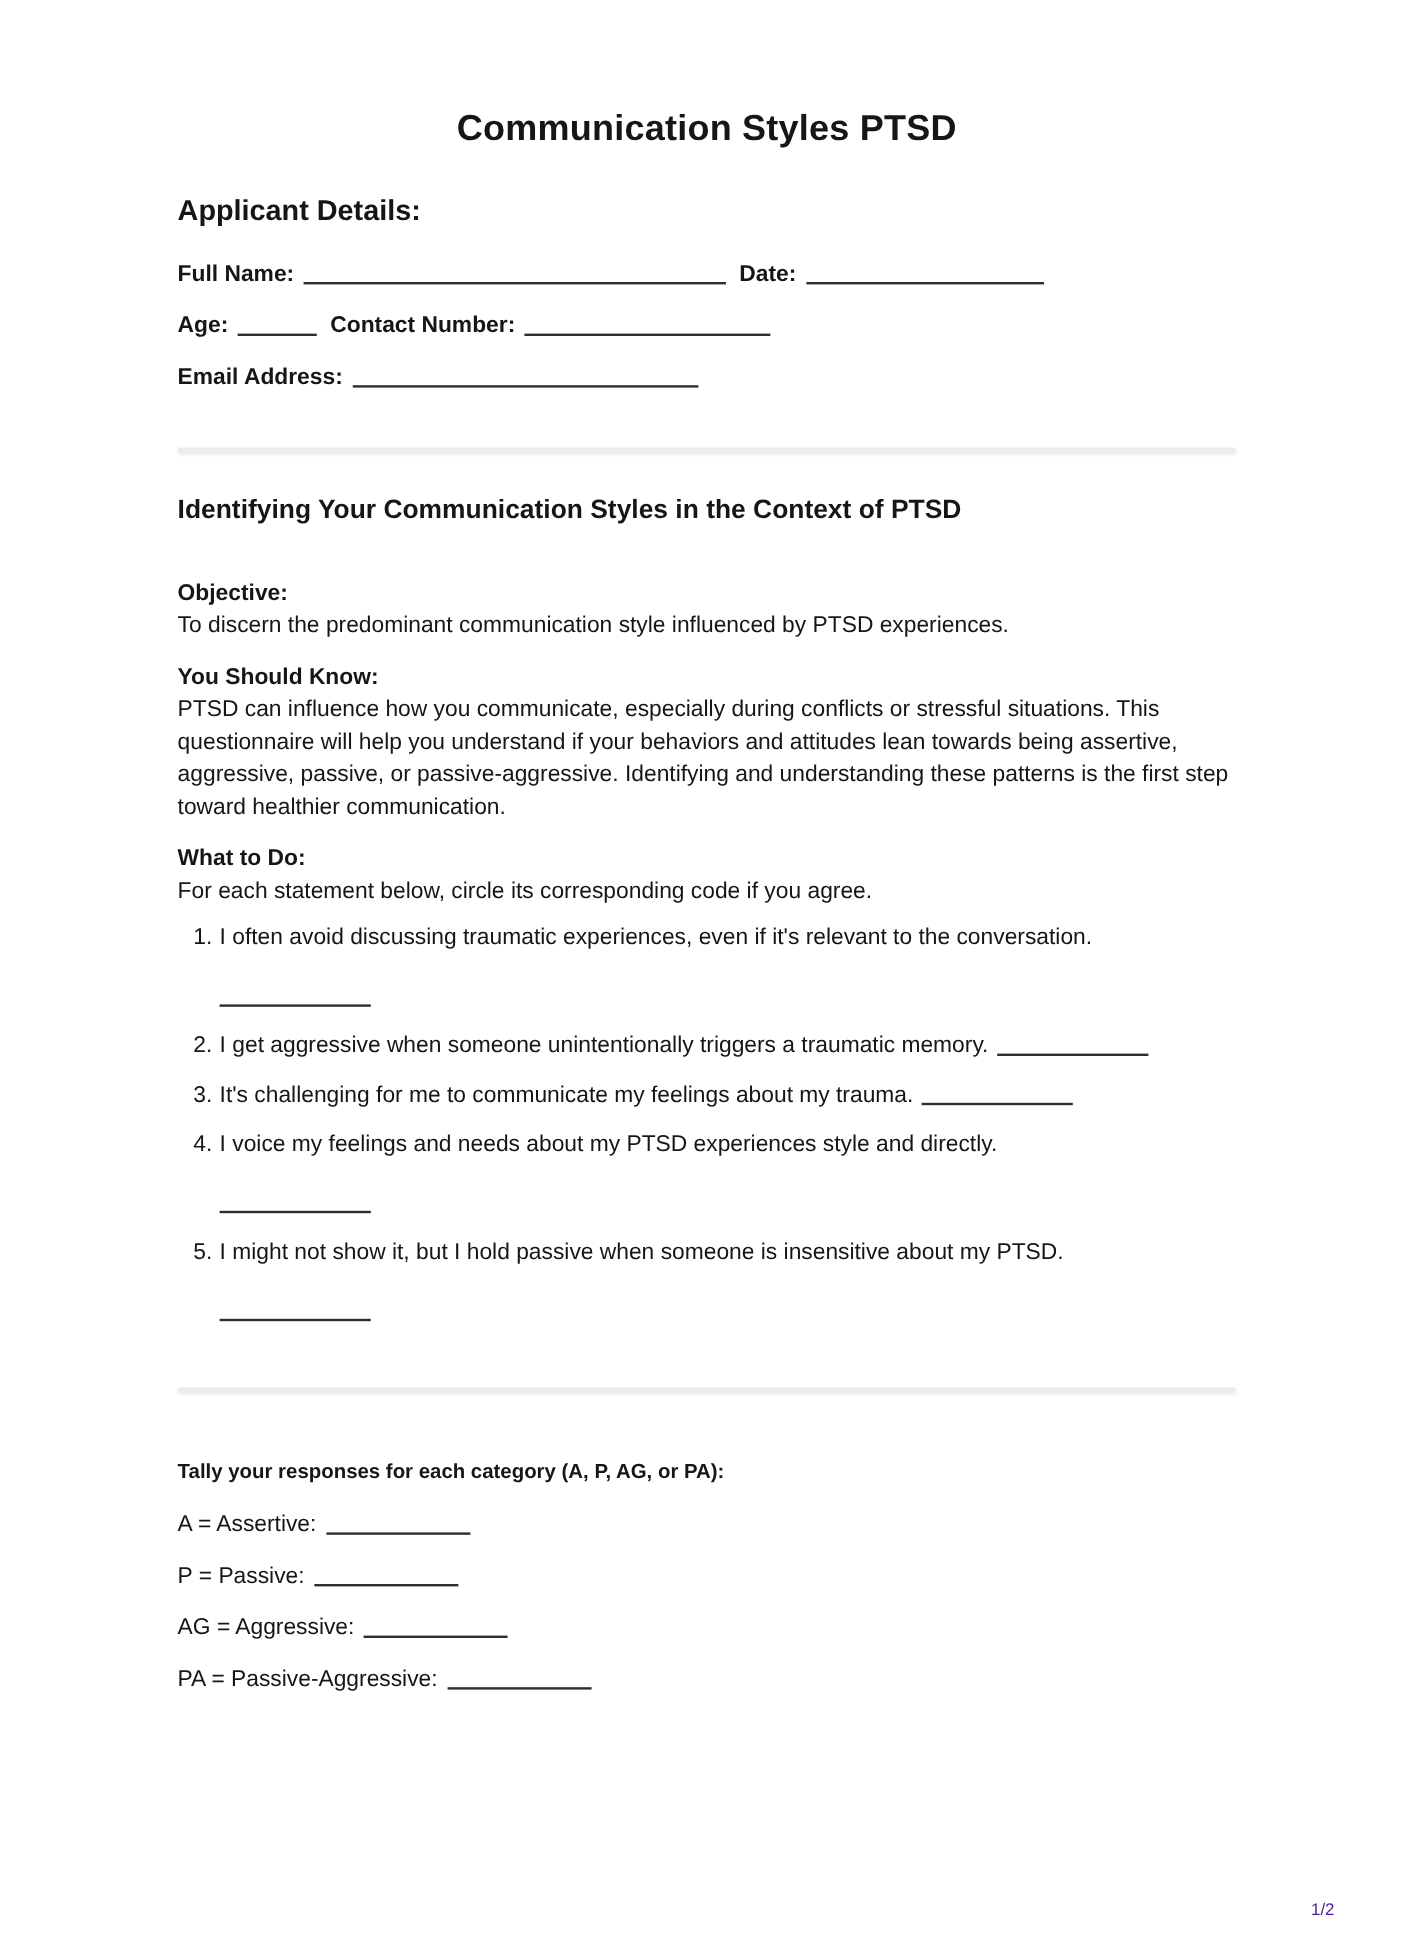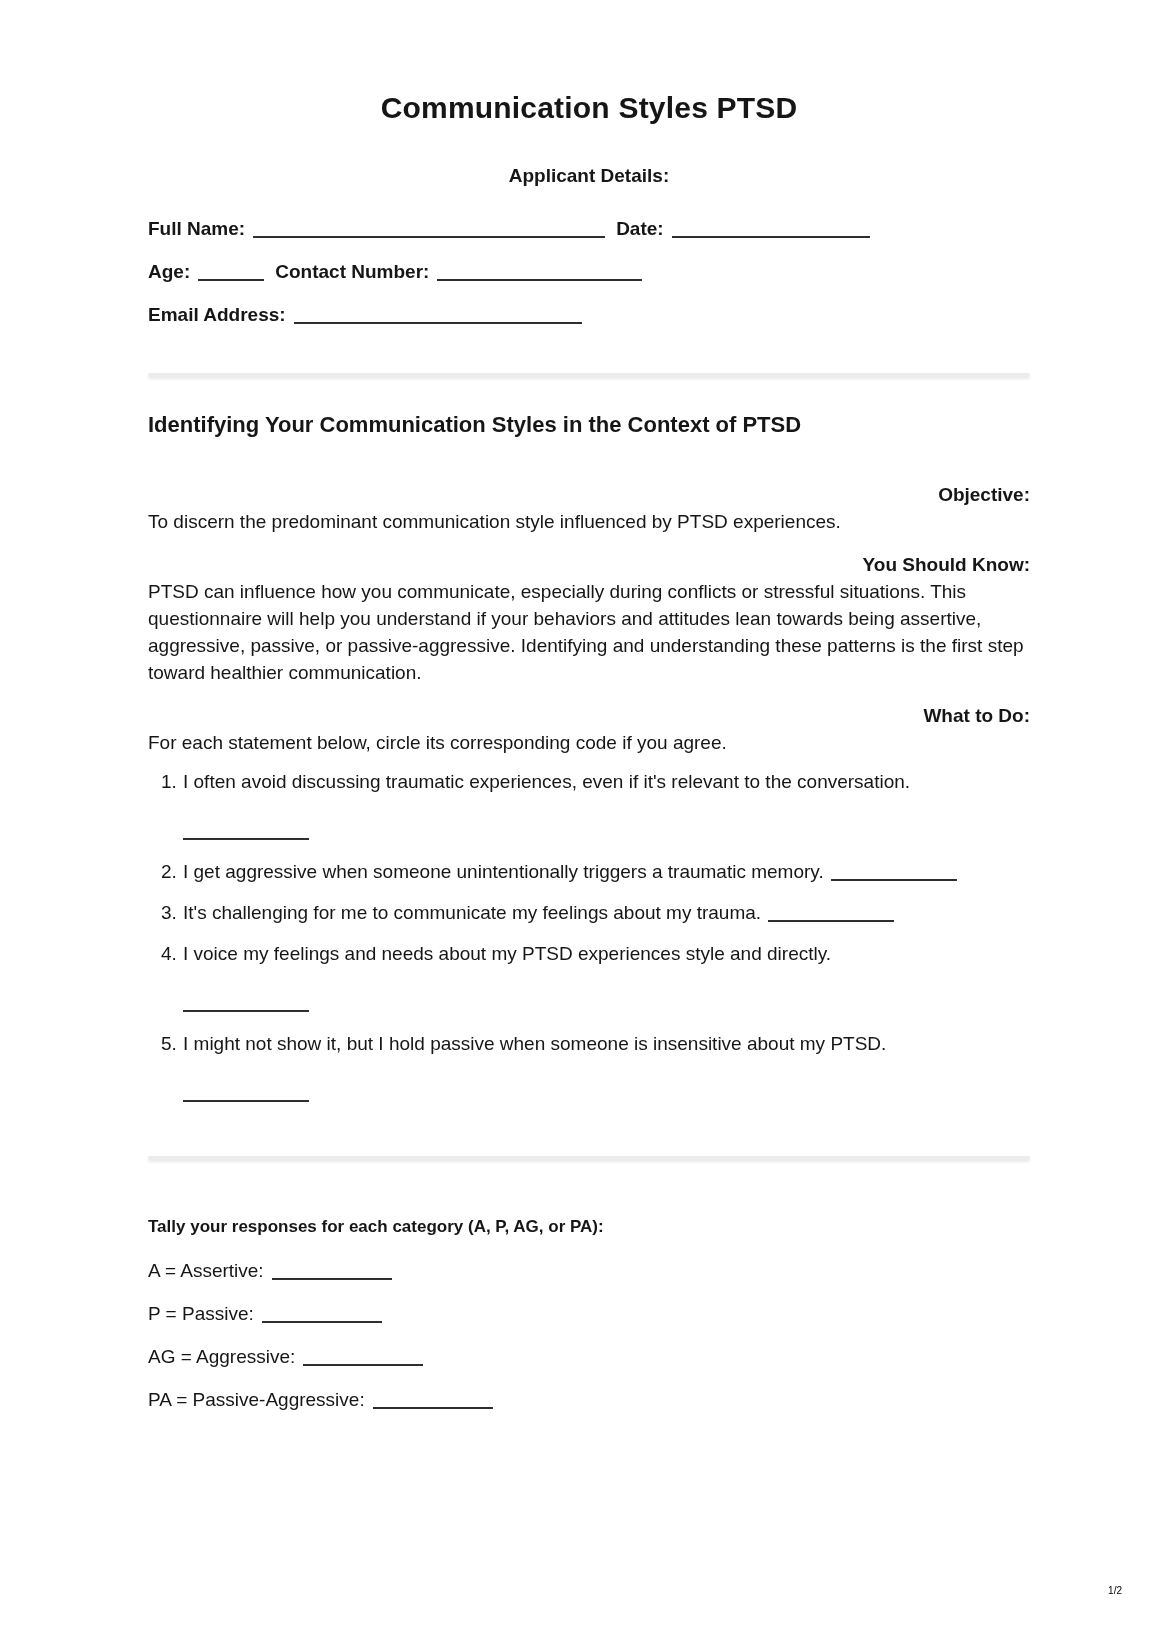--- a/index.html
+++ b/index.html
@@ -8,21 +8,21 @@
     font-family:"Liberation Sans", sans-serif; color:#161616; overflow:hidden;
     -webkit-font-smoothing:antialiased;
   }
   .content { padding:88px 146px 0 148px; }
 
   .doc-title {
     font-size:30px; line-height:40px; font-weight:700; text-align:center;
     margin:0 0 36px 0; letter-spacing:.2px;
   }
 
-  .applicant-heading { font-size:19px; font-weight:700; line-height:24px; margin:0 0 29px 0;text-align:center; }
+  .applicant-heading { font-size:24px; font-weight:700; line-height:24px; margin:0 0 29px 0; }
 
   .form-row { font-size:19px; line-height:24px; margin-bottom:19px; white-space:nowrap; }
   .form-row .lbl { font-weight:700; }
   .lbl-gap { margin-left:11px; }
 
   .blank {
     display:inline-block; border-bottom:2px solid #2e2e2e; height:16px;
     vertical-align:-3px; margin-left:8px;
   }
   .w-name{width:352px} .w-date{width:198px} .w-age{width:66px}
@@ -36,35 +36,35 @@
   .divider-1 { margin:46px 0 0 0; }
   .divider-2 { margin:50px 0 0 0; }
 
   .sub-heading {
     font-size:22px; line-height:28px; font-weight:700; text-align:left;
     margin:34px 0 0 0;
   }
 
   .section { margin-top:16px; }
   .section.first { margin-top:42px; }
-  .section-label { font-size:19px; font-weight:700; line-height:27px; margin:0;text-align:right; }
+  .section-label { font-size:19px; font-weight:700; line-height:27px; margin:0; }
   .section-text { font-size:19px; line-height:27px; margin:0; }
 
   .q-list { list-style:none; margin:12px 0 0 0; padding:0 0 0 13px; font-size:19px; line-height:27px; }
   .q-list li { margin-bottom:14px; }
   .q-num { display:inline-block; width:22px; }
   .blank-block { margin:22px 0 4px 22px; }
   .blank-block .blank { margin-left:0; }
   .inline-blank { margin-left:7px; }
 
   .tally-heading { font-size:17px; font-weight:700; line-height:26px; margin:54px 0 0 0; }
   .tally-row { font-size:19px; line-height:24px; margin-top:19px; white-space:nowrap; }
 
   .page-number {
-    position:absolute; top:1582px; right:54px; font-size:10px; line-height:18px; color:#000000;
+    position:absolute; top:1582px; right:64px; font-size:14px; line-height:18px; color:#4c1d95;
   }
 </style>
 </head>
 <body>
 
 <div class="page">
   <div class="content">
 
     <h1 class="doc-title">Communication Styles PTSD</h1>
 

